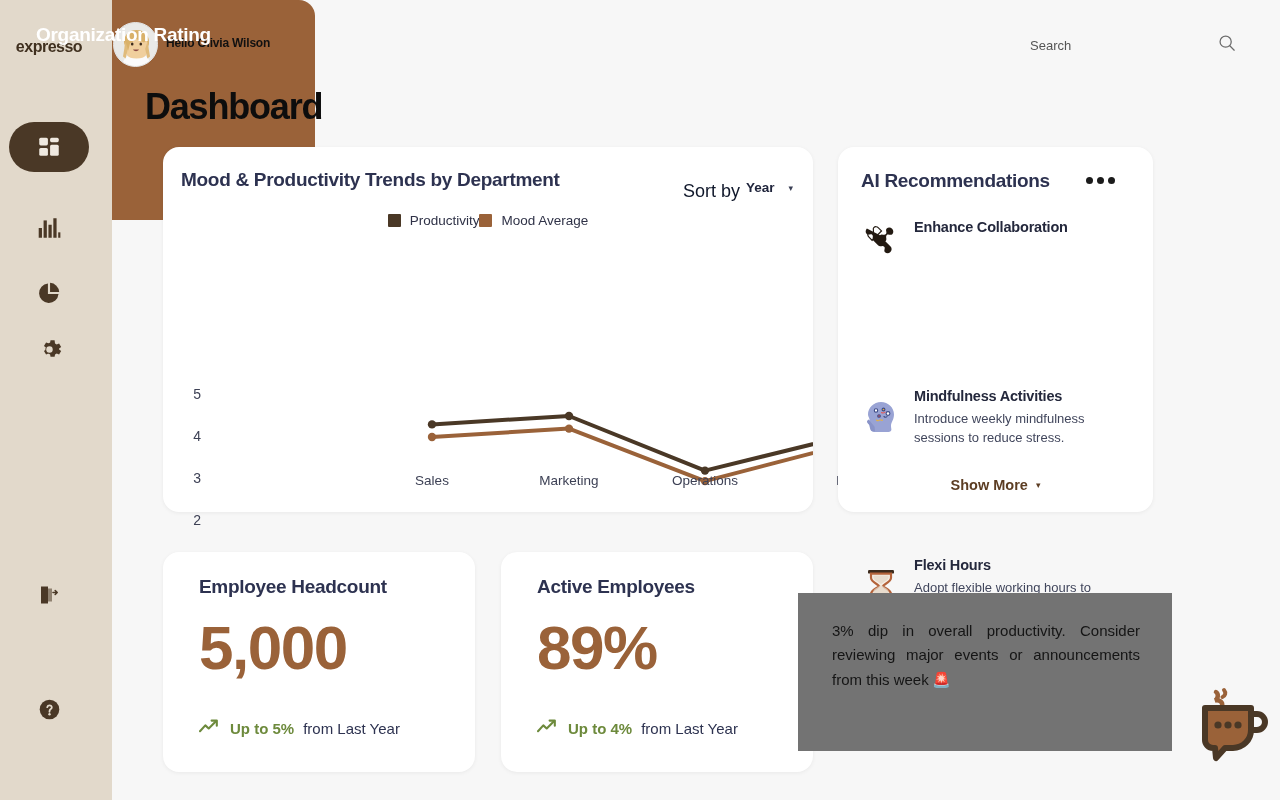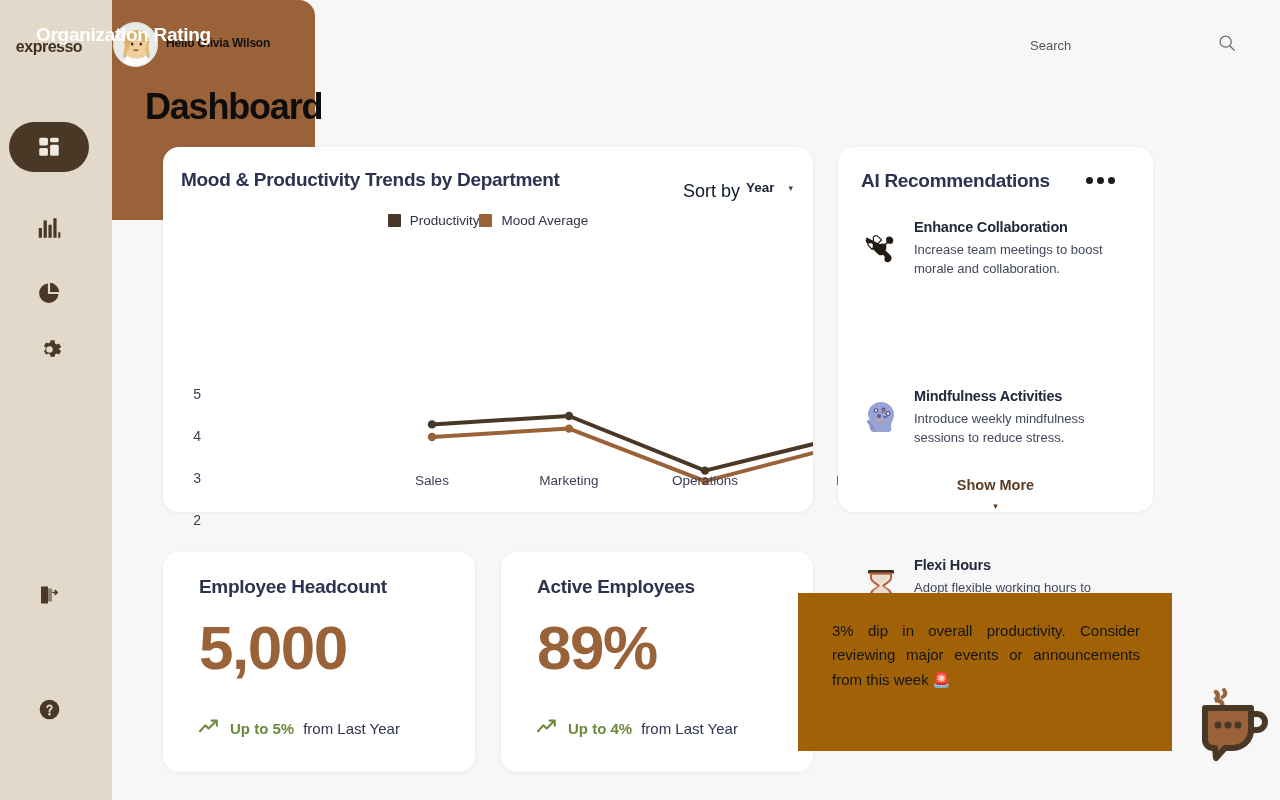--- a/index.html
+++ b/index.html
@@ -126,21 +126,20 @@
     display: flex; gap: 10px;
   }
   .rec-icon { width: 46px; flex: 0 0 46px; display: flex; align-items: center; justify-content: center; }
   .rec-body { padding-top: 2px; }
   .rec-title { font-size: 14.5px; font-weight: 700; color: #24283c; letter-spacing: -0.2px; }
   .rec-desc { margin-top: 6px; font-size: 13px; line-height: 1.46; color: #41465c; }
   #show-more {
     position: absolute; left: 0; top: 330px; width: 315px;
     display: flex; justify-content: center; align-items: center; gap: 8px;
     cursor: pointer;
-    flex-direction: column;
   }
   #show-more-label { font-size: 14.5px; font-weight: 700; color: #5c3d23; }
   #show-more-caret { font-size: 9px; color: #5c3d23; }
 
   
   .stat-title {
     position: absolute; left: 36px; top: 24px;
     font-size: 19px; font-weight: 700; color: #2d3250; letter-spacing: -0.3px;
   }
   .stat-value {
@@ -156,21 +155,21 @@
 
   #org-title {
     position: absolute; left: 36px; top: 24px;
     font-size: 19px; font-weight: 700; color: #ffffff; letter-spacing: -0.3px;
   }
 
   
   #tooltip {
     position: absolute; left: 798px; top: 593px;
     width: 374px; height: 158px;
-    background: #a16207;
+    background: #737373;
     padding: 26px 32px 0 34px;
   }
   #tooltip-text {
     font-size: 15px; line-height: 1.62; color: #151515;
     text-align: justify; text-align-last: left;
   }
 
   
   #chat-launcher {
     position: absolute; left: 1183px; top: 678px;
@@ -340,21 +339,20 @@
 
     <div class="rec" style="top:70px">
       <div class="rec-icon">
         <svg width="44" height="44" viewBox="0 0 44 44">
           <path d="M9 16.5c1.6-1.6 3.6.4 5.1-1.1 1.3-1.3-.8-3.3.7-4.8 1.3-1.3 3.3-1.1 4.6.2l3.1 3.1-9.4 9.4-3.1-3.1c-1.3-1.3-1.4-3.3-1-3.7Z" fill="#fff" stroke="#231a12" stroke-width="1.2"></path>
           <path d="M21 18.2c1.8-1.8 4.2.6 5.9-1.1 1.5-1.5-.9-3.8.8-5.5 1.5-1.5 3.9-1.3 5.4.2 1.5 1.5 1.7 3.9.2 5.4-1.7 1.7-4-.7-5.5.8-1.7 1.7.7 4.1-1.1 5.9l-.4.4 5.3 5.3c1.5 1.5 1.3 3.9-.2 5.4-1.5 1.5-3.9 1.7-5.4.2-1.7-1.7.7-4-.8-5.5-1.7-1.7-4.1.7-5.9-1.1l-5-5c-1.8-1.8.6-4.2-1.1-5.9-1.5-1.5-3.8.9-5.5-.8-1.5-1.5-1.3-3.9.2-5.4" fill="#231a12"></path>
         </svg>
       </div>
       <div class="rec-body">
         <div class="rec-title">Enhance  Collaboration</div>
-        <div class="rec-desc">Increase team meetings to boost morale and collaboration.</div>
       </div>
     </div>
 
     <div class="rec" style="top:239px">
       <div class="rec-icon">
         <svg width="44" height="44" viewBox="0 0 44 44">
           <path d="M9 19.5C9 12.6 14.8 7 22 7s13 5.6 13 12.5c0 5.2-3 7.8-3 11.2 0 1.7.4 2.6.4 3.8 0 1.6-1.2 2.5-3 2.5H15c-1.6 0-2.4-.8-2.8-2.4l-1-4c-.3-1.1-2.2-1.6-2.2-3.2 0-1.1 1.6-1.6 1.6-2.6 0-1.4-1.6-3.3-1.6-5.3Z" fill="#99a3d4"></path>
           <path d="M9.6 24.5c-.8.5-1.6 1.2-1.6 2.2 0 1.6 1.9 2.1 2.2 3.2l1 4c.4 1.6 1.2 2.4 2.8 2.4h2l-.4-4.5Z" fill="#8993c8"></path>
           <g stroke="#3e4b86" stroke-width="1.1" fill="none" stroke-linecap="round">
             <circle cx="17" cy="15.5" r="1.7" fill="#fff"></circle>

